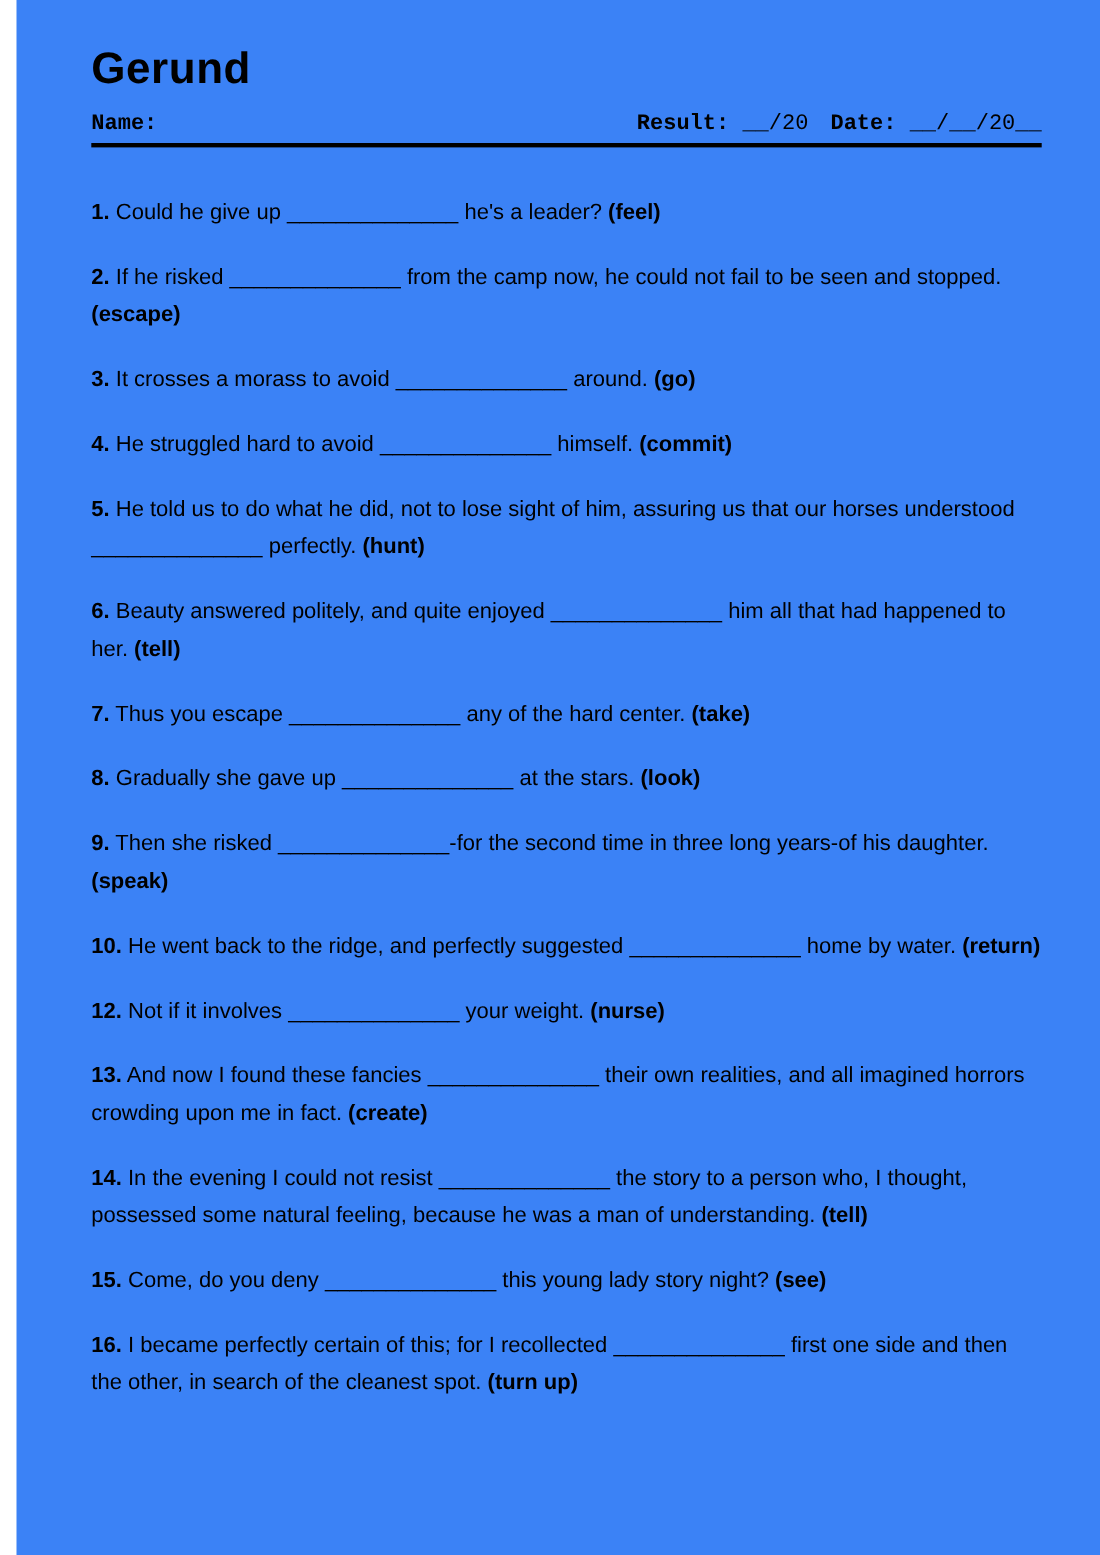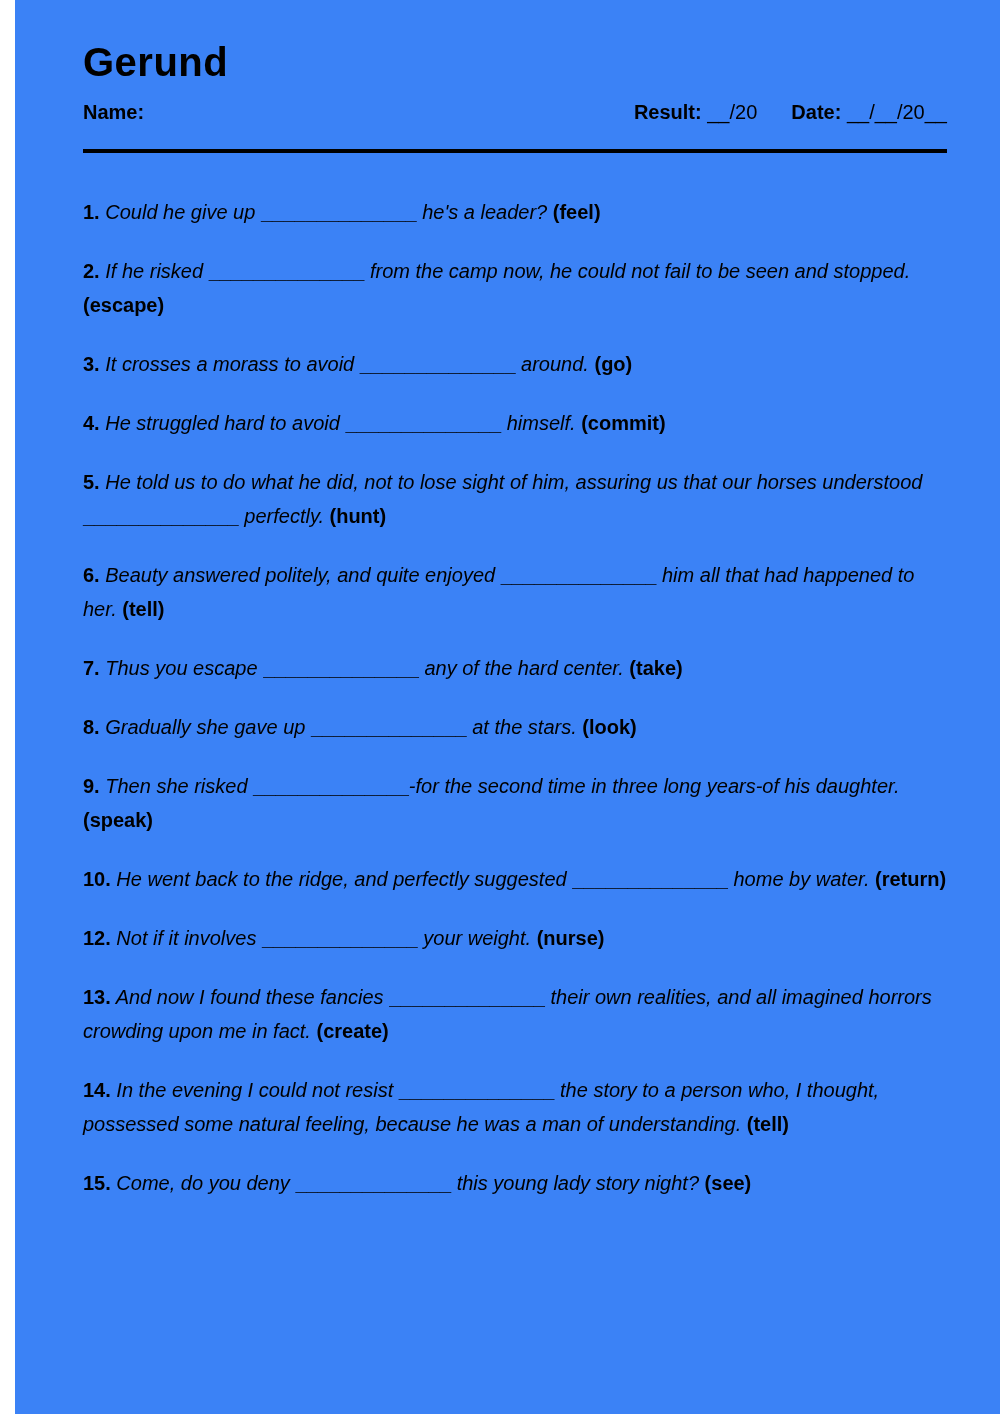--- a/index.html
+++ b/index.html
@@ -24,43 +24,44 @@
     font-weight: bold;
     line-height: 1.12;
     margin: 0 0 16px 0;
     letter-spacing: 0.5px;
   }
   .meta-row {
     display: flex;
     justify-content: space-between;
     align-items: baseline;
     font-size: 20px;
-    padding-bottom: 25px;
+    padding-bottom: 6px;
     border-bottom: 4px solid #000000;
+    font-family: Liberation Mono, monospace;
   }
   .meta-left { font-weight: bold; }
   .meta-right {
     display: flex;
-    gap: 34px;
+    gap: 20px;
   }
   .meta-group { white-space: nowrap; }
   .meta-label { font-weight: bold; }
   .meta-value { font-weight: normal; }
   .questions {
     margin-top: 42px;
   }
   .question {
     margin: 0 0 25px 0;
     font-size: 20px;
     line-height: 34px;
   }
   .question .bold { font-weight: bold; }
-  .question .plain { font-weight: normal; font-style: italic; }
+  .question .plain { font-weight: normal; }
   .question .blank {
-    font-weight: bold;
+    font-weight: normal;
     letter-spacing: 0;
   }
 </style>
 </head>
 <body>
 
 <div class="page">
   <h1 class="title">Gerund</h1>
 
   <div class="meta-row">
@@ -85,14 +86,15 @@
       <p class="question"><span class="bold">5.</span><span class="plain"> He told us to do what he did, not to lose sight of him, assuring us that our horses understood </span><span class="blank">______________</span><span class="plain"> perfectly. </span><span class="bold">(hunt)</span></p>
       <p class="question"><span class="bold">6.</span><span class="plain"> Beauty answered politely, and quite enjoyed </span><span class="blank">______________</span><span class="plain"> him all that had happened to her. </span><span class="bold">(tell)</span></p>
       <p class="question"><span class="bold">7.</span><span class="plain"> Thus you escape </span><span class="blank">______________</span><span class="plain"> any of the hard center. </span><span class="bold">(take)</span></p>
       <p class="question"><span class="bold">8.</span><span class="plain"> Gradually she gave up </span><span class="blank">______________</span><span class="plain"> at the stars. </span><span class="bold">(look)</span></p>
       <p class="question"><span class="bold">9.</span><span class="plain"> Then she risked </span><span class="blank">______________</span><span class="plain">-for the second time in three long years-of his daughter. </span><span class="bold">(speak)</span></p>
       <p class="question"><span class="bold">10.</span><span class="plain"> He went back to the ridge, and perfectly suggested </span><span class="blank">______________</span><span class="plain"> home by water. </span><span class="bold">(return)</span></p>
       <p class="question"><span class="bold">12.</span><span class="plain"> Not if it involves </span><span class="blank">______________</span><span class="plain"> your weight. </span><span class="bold">(nurse)</span></p>
       <p class="question"><span class="bold">13.</span><span class="plain"> And now I found these fancies </span><span class="blank">______________</span><span class="plain"> their own realities, and all imagined horrors crowding upon me in fact. </span><span class="bold">(create)</span></p>
       <p class="question"><span class="bold">14.</span><span class="plain"> In the evening I could not resist </span><span class="blank">______________</span><span class="plain"> the story to a person who, I thought, possessed some natural feeling, because he was a man of understanding. </span><span class="bold">(tell)</span></p>
       <p class="question"><span class="bold">15.</span><span class="plain"> Come, do you deny </span><span class="blank">______________</span><span class="plain"> this young lady story night? </span><span class="bold">(see)</span></p>
+      <p class="question"><span class="bold">16.</span><span class="plain"> I became perfectly certain of this; for I recollected </span><span class="blank">______________</span><span class="plain"> first one side and then the other, in search of the cleanest spot. </span><span class="bold">(turn up)</span></p>
     </div>
 </div>
 
 </body></html>

